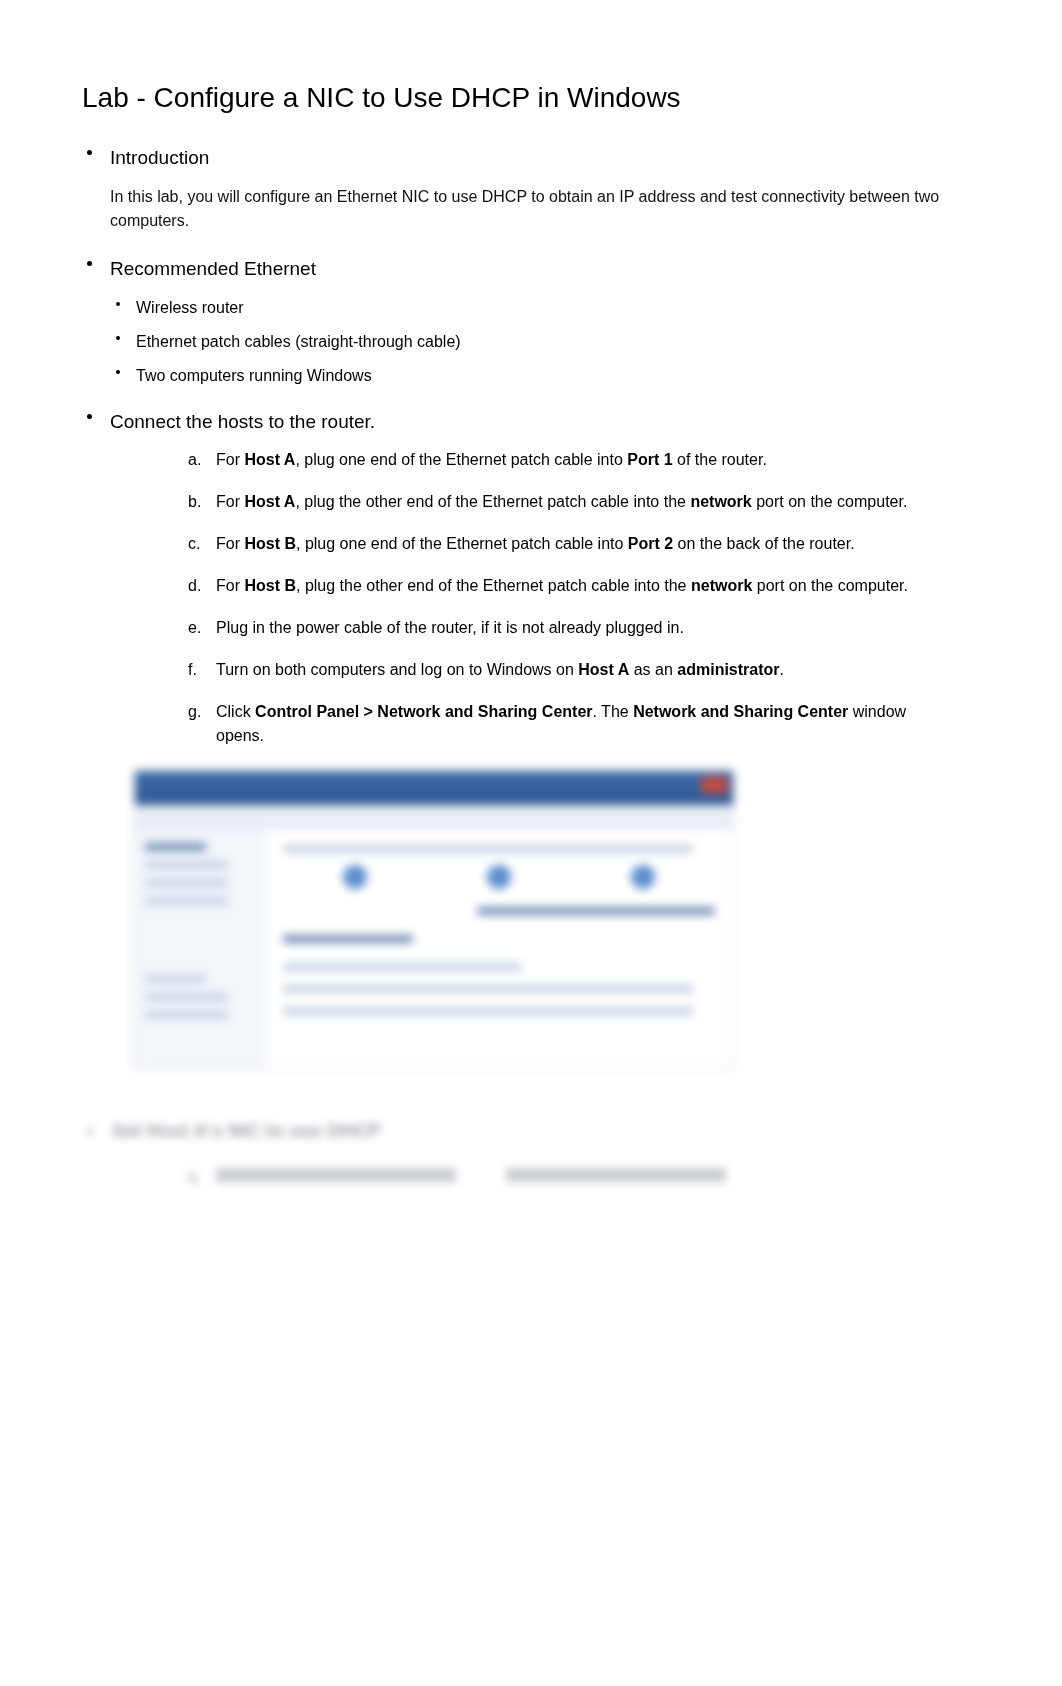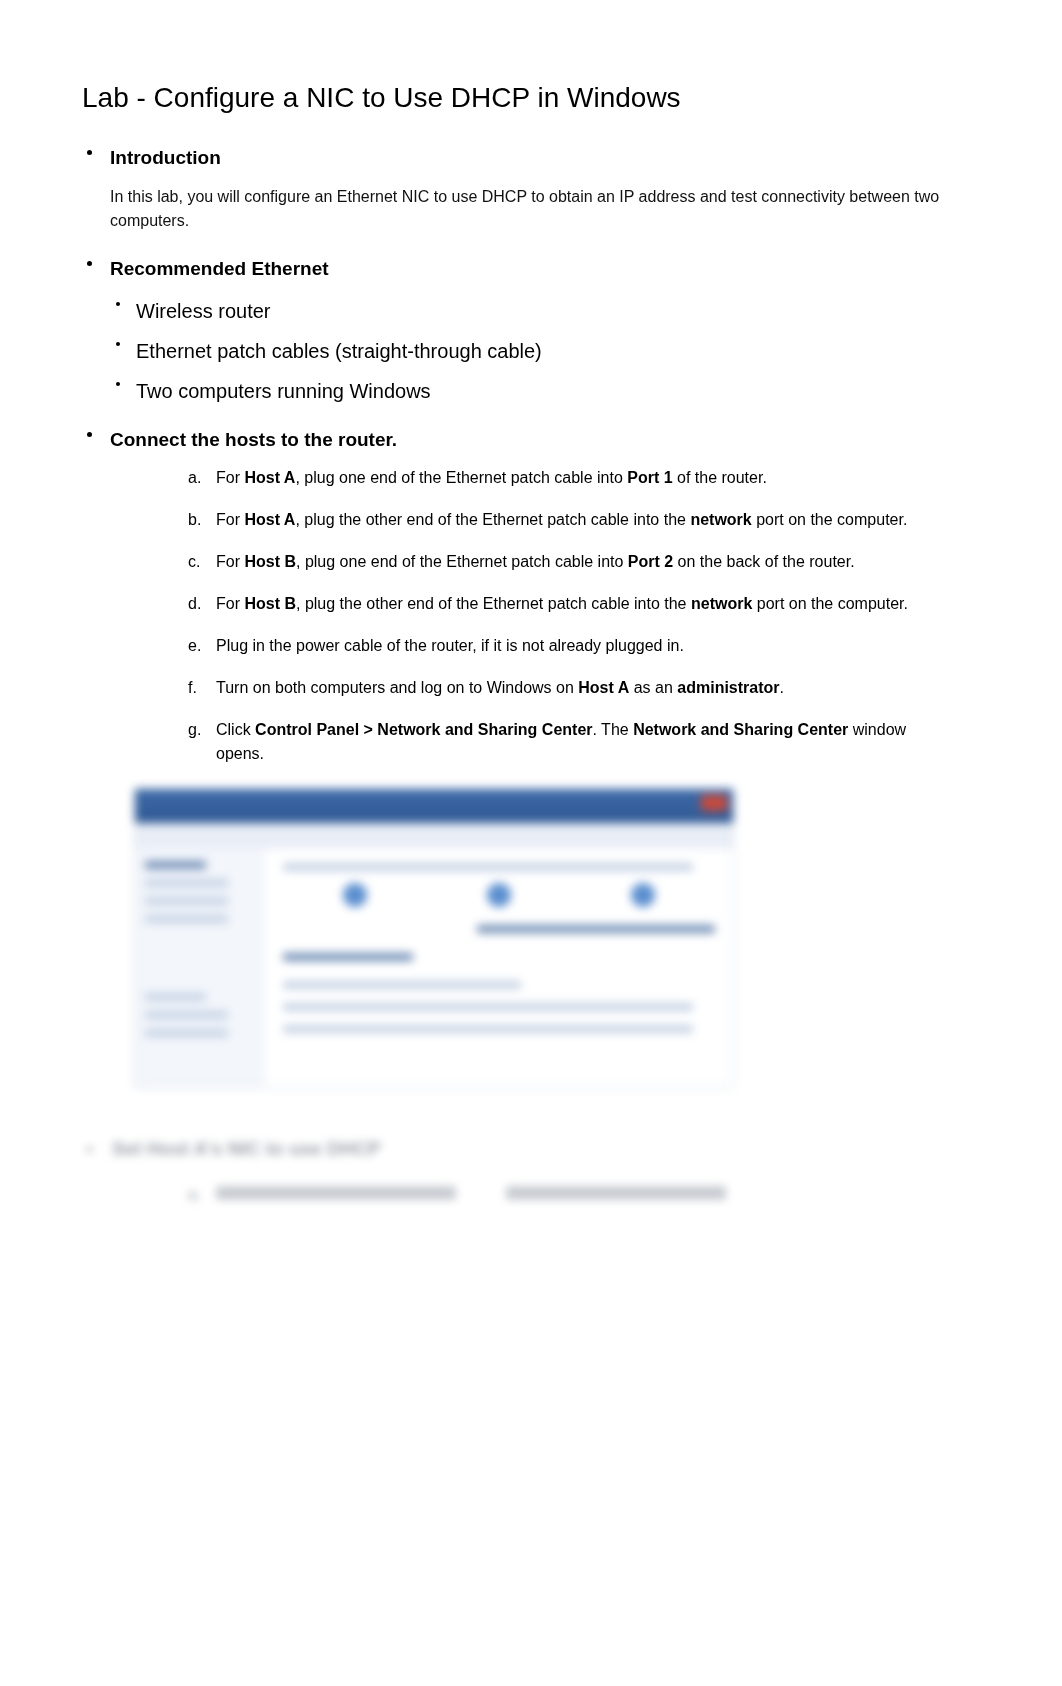--- a/index.html
+++ b/index.html
@@ -29,40 +29,40 @@
     position: absolute;
     left: 5px;
     top: 4px;
     width: 5px;
     height: 5px;
     background: #000;
     border-radius: 50%;
   }
   .section-heading {
     font-size: 19px;
-    font-weight: bold;
+    font-weight: normal;
     margin-left: 28px;
     margin-bottom: 14px;
     line-height: 1.3;
   }
   .section-body {
     margin-left: 28px;
     font-size: 16px;
     line-height: 1.5;
     color: #111;
     margin-bottom: 24px;
   }
   .equip-list {
     margin-left: 28px;
     margin-bottom: 12px;
   }
   .equip-item {
     position: relative;
     padding-left: 26px;
-    font-size: 20px;
+    font-size: 16px;
     line-height: 1.5;
     margin-bottom: 10px;
   }
   .equip-item::before {
     content: "";
     position: absolute;
     left: 6px;
     top: 6px;
     width: 4px;
     height: 4px;

